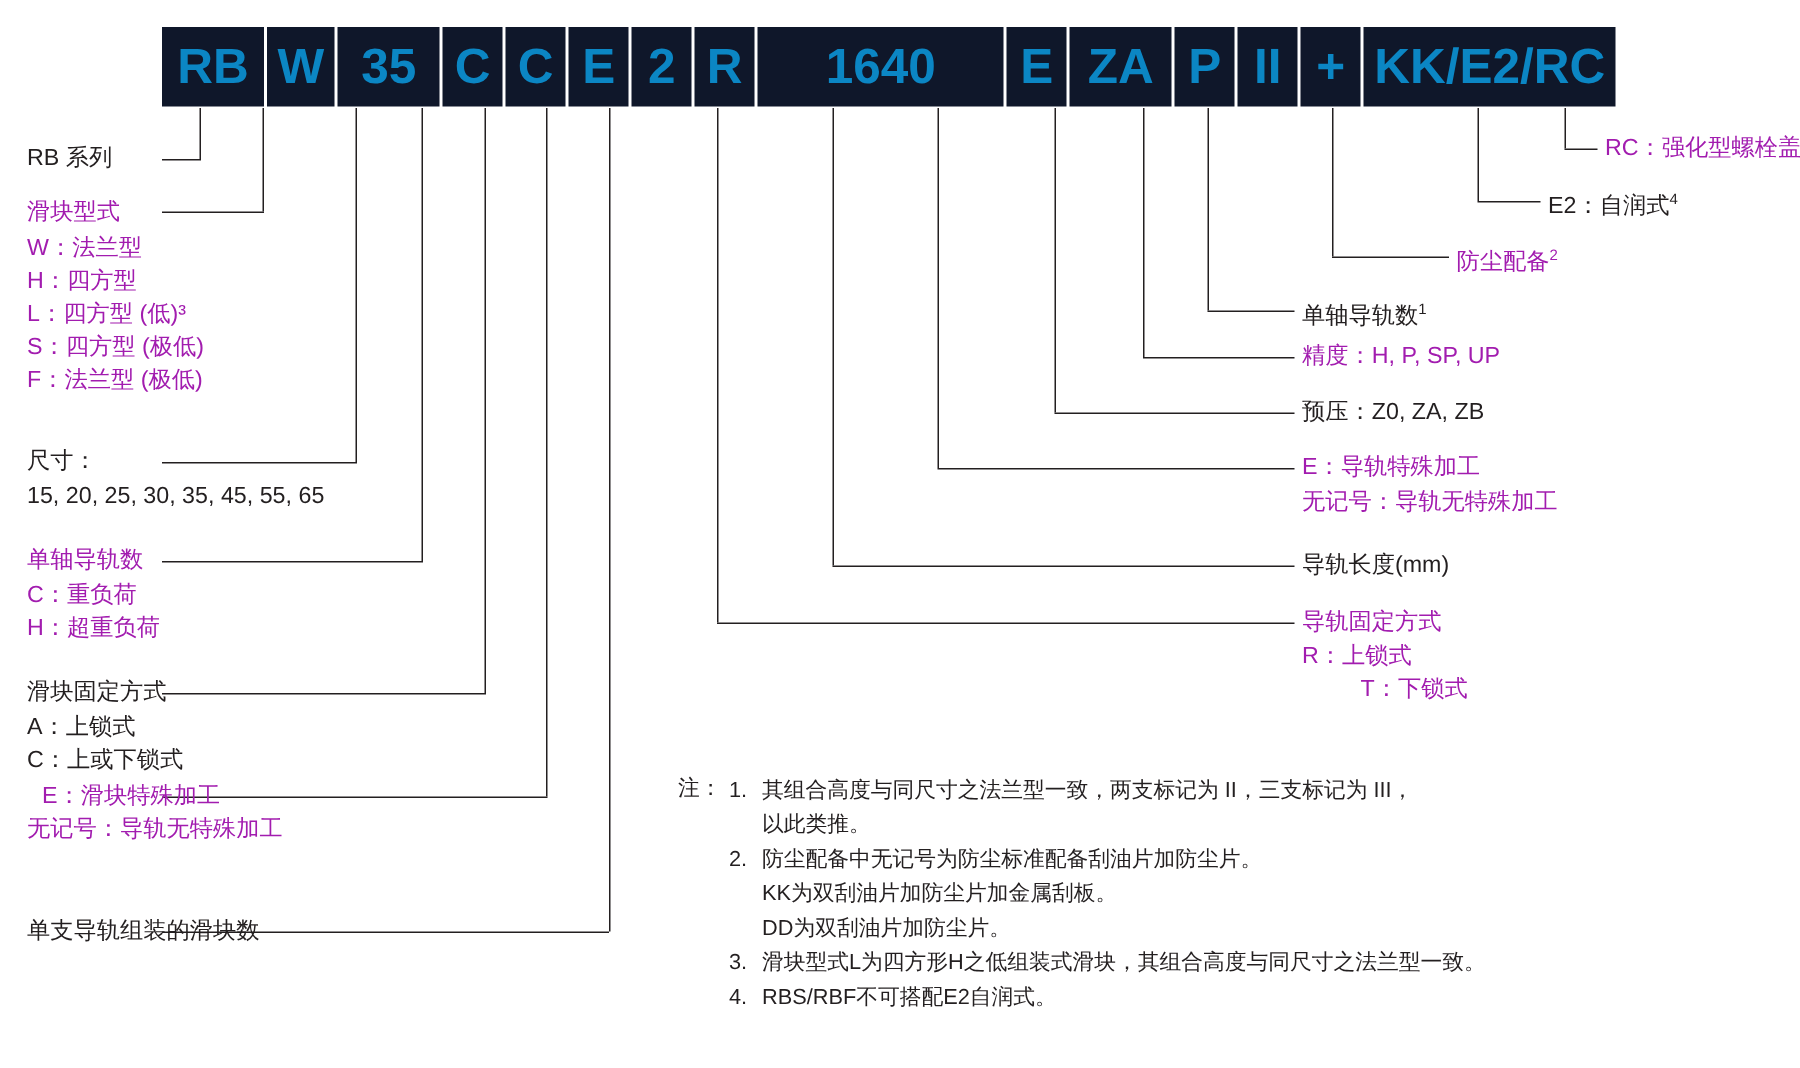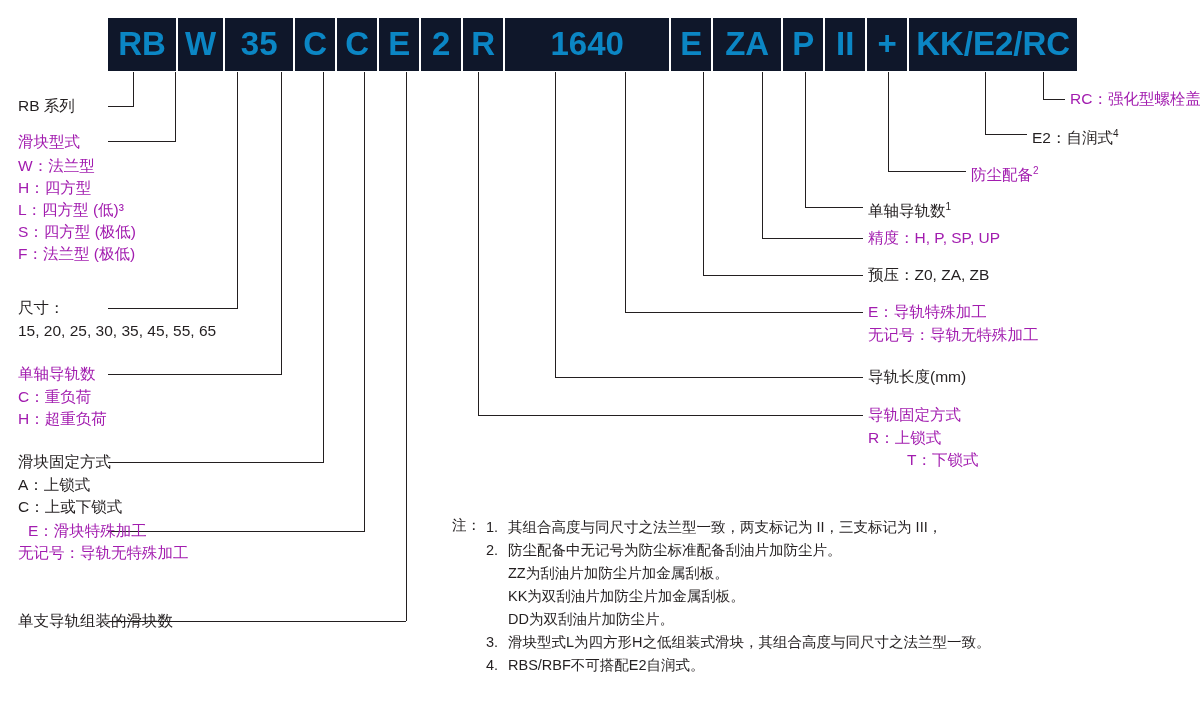--- a/index.html
+++ b/index.html
@@ -215,27 +215,27 @@
   <div class="lbl blue" style="left:868px; top:427px;">R：上锁式</div>
   <div class="lbl blue" style="left:868px; top:449px;margin-left:39px;">T：下锁式</div>
 
   <div class="notes-head">注：</div>
 
   <div class="notes-list">
     <div class="note-item">
       <div class="note-num">1.</div>
       <div class="note-body">
         <div>其组合高度与同尺寸之法兰型一致，两支标记为 II，三支标记为 III，</div>
+        <div>以此类推。</div>
       </div>
     </div>
     <div class="note-item">
       <div class="note-num">2.</div>
       <div class="note-body">
         <div>防尘配备中无记号为防尘标准配备刮油片加防尘片。</div>
-        <div>ZZ为刮油片加防尘片加金属刮板。</div>
         <div>KK为双刮油片加防尘片加金属刮板。</div>
         <div>DD为双刮油片加防尘片。</div>
       </div>
     </div>
     <div class="note-item">
       <div class="note-num">3.</div>
       <div class="note-body">
         <div>滑块型式L为四方形H之低组装式滑块，其组合高度与同尺寸之法兰型一致。</div>
       </div>
     </div>

